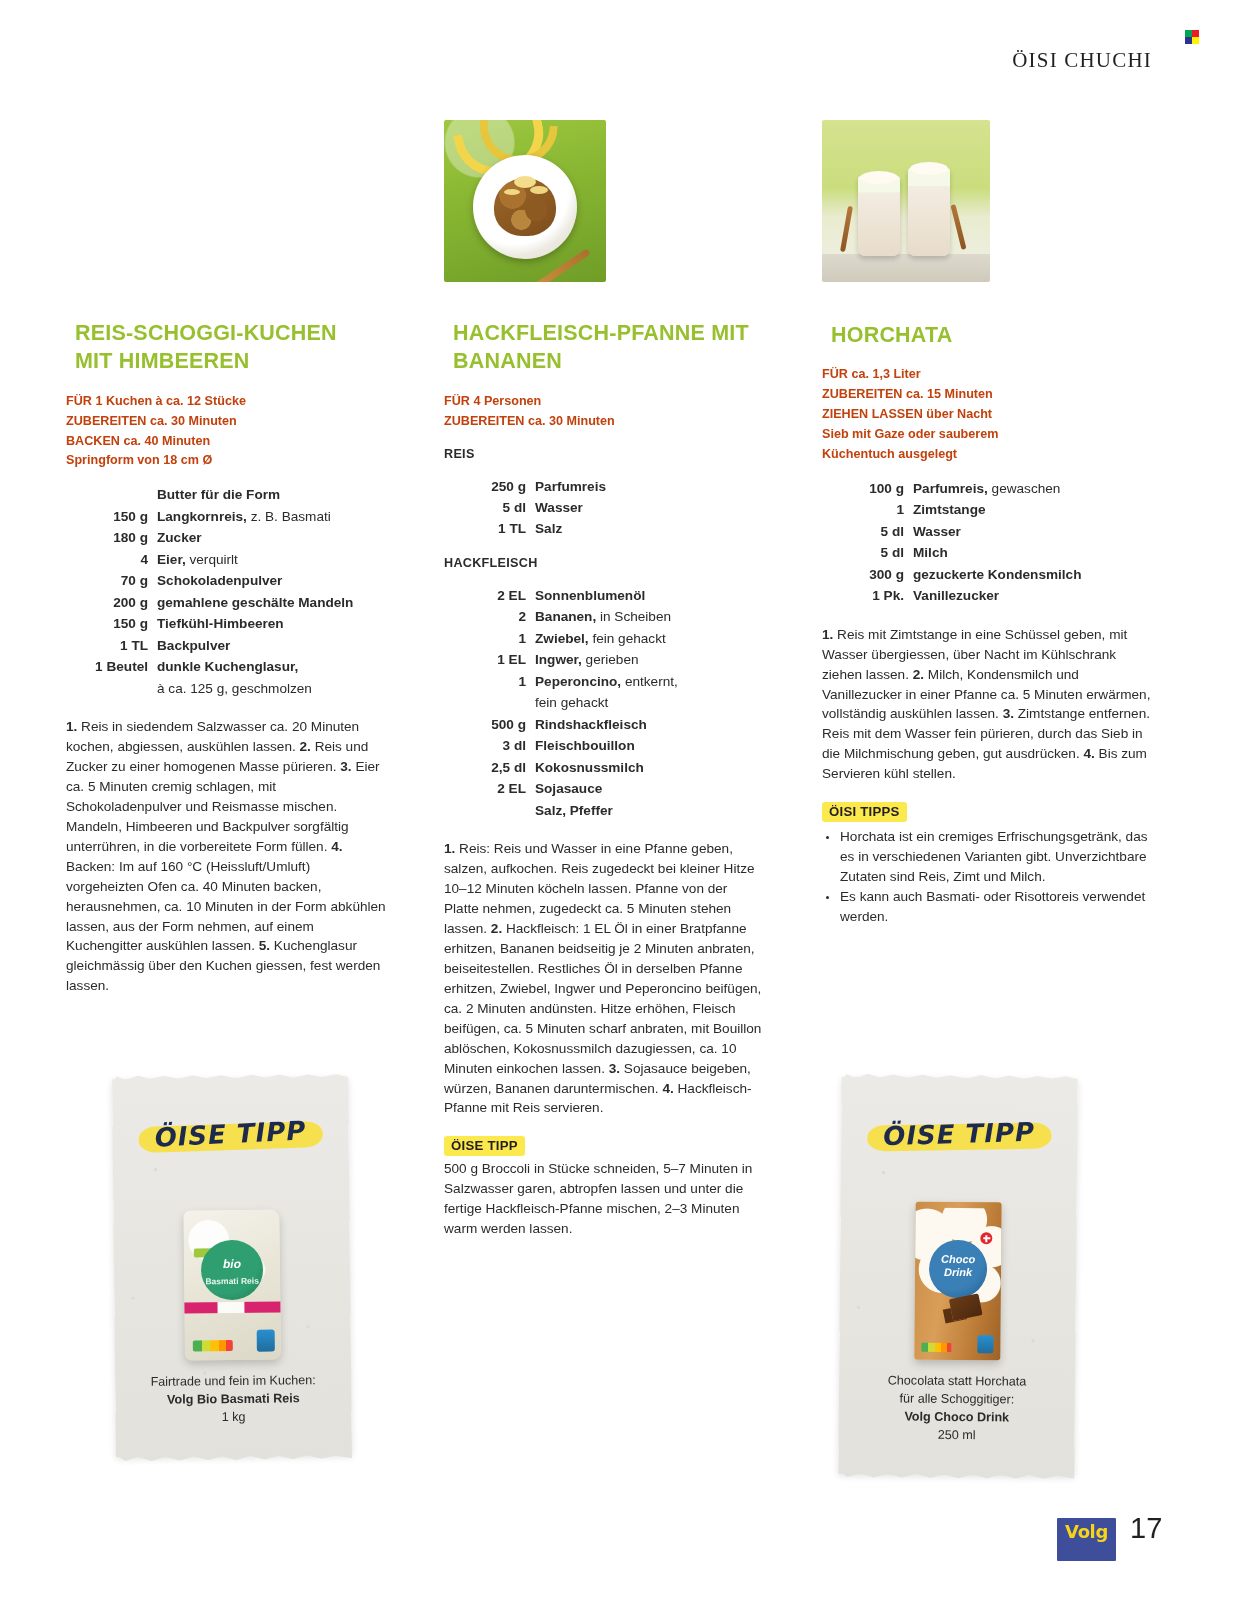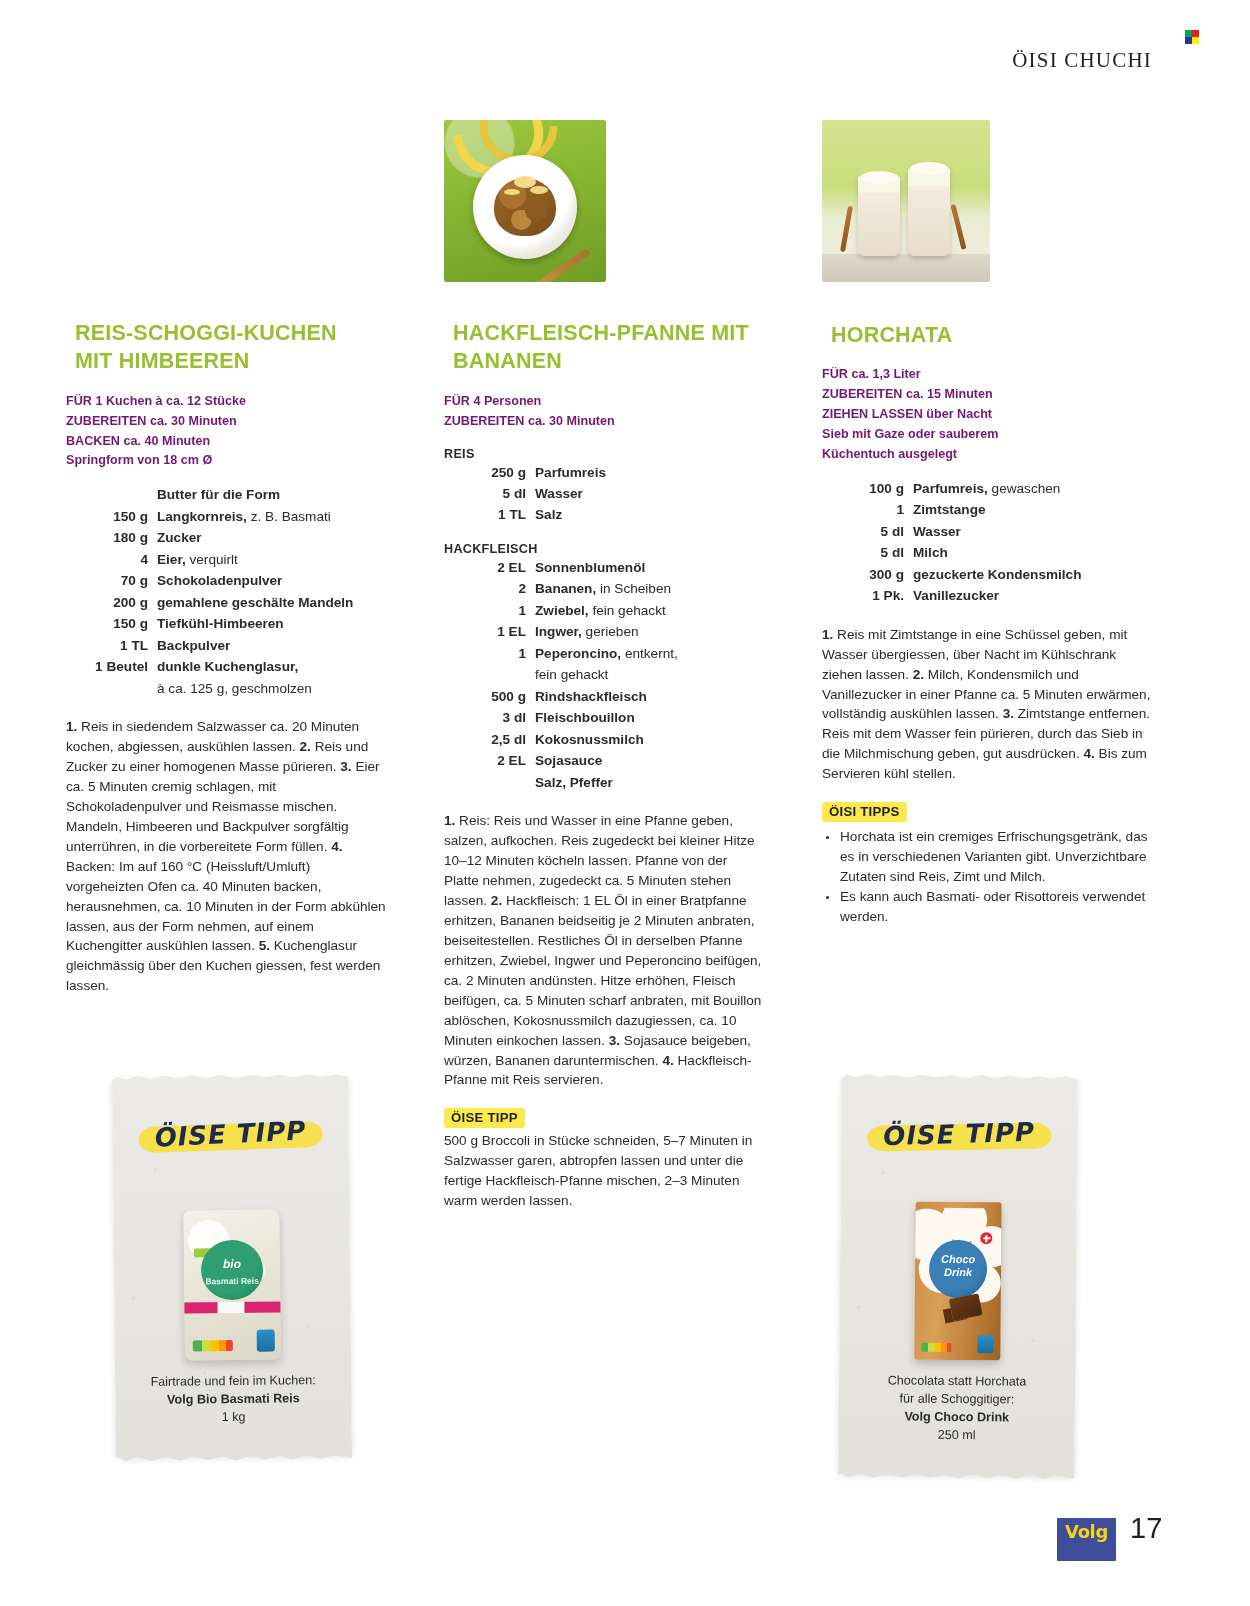--- a/index.html
+++ b/index.html
@@ -102,36 +102,36 @@
     position:absolute;left:0;right:0;bottom:0;height:28px;
     background:linear-gradient(180deg,#ddd9cd,#cfcabb);
   }
 
   
   h1.recipe-title{
     margin:9px;font-size:21.5px;line-height:1.32;font-weight:700;
     color:#97bf2e;letter-spacing:.2px;text-transform:uppercase;
   }
   .meta{
-    margin-top:16px;font-size:12.6px;line-height:1.58;font-weight:700;color:#701a75;
+    margin-top:16px;font-size:12.6px;line-height:1.58;font-weight:700;color:#c2410c;
   }
   .meta .lbl{font-weight:700;}
   .meta .val{font-weight:700;}
 
   .ing-group-title{
     font-size:12.6px;font-weight:700;letter-spacing:.3px;margin-top:15px;margin-bottom:1px;
   }
   table.ing{border-collapse:collapse;margin-top:14px;width:100%;}
   table.ing td{vertical-align:top;padding:0 0 1.5px 0;font-size:13.6px;line-height:1.47;}
   table.ing td.qty{
     text-align:right;white-space:nowrap;font-weight:700;width:82px;padding-right:9px;
   }
   table.ing td.item{font-weight:400;}
   table.ing td.item b{font-weight:700;}
-  table.ing.tight{margin-top:2px;}
+  table.ing.tight{margin-top:16px;}
 
   .steps{margin-top:17px;font-size:13.6px;line-height:1.468;}
   .steps .num{font-weight:700;}
 
   
   .tip-label{
     display:inline-block;margin-top:18px;margin-bottom:3px;
     font-size:13.2px;font-weight:700;letter-spacing:.25px;
     background:#fbe94d;padding:2px 7px 3px 7px;border-radius:3px;
     color:#231f20;

